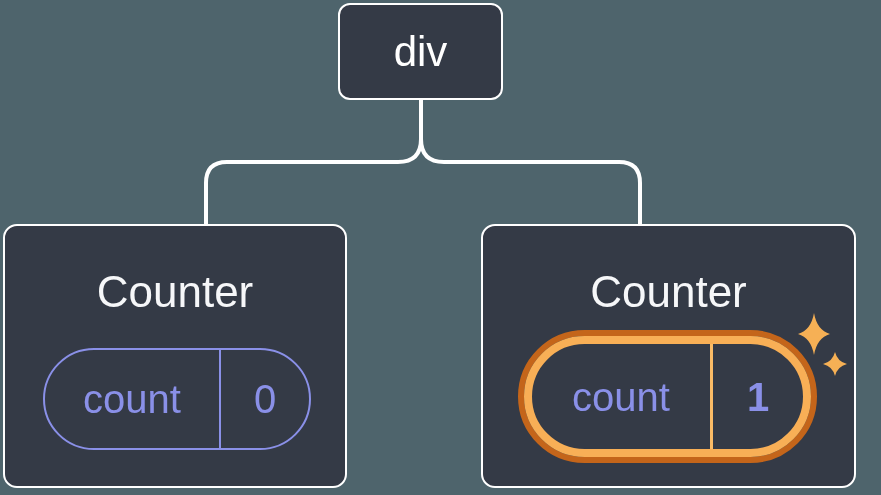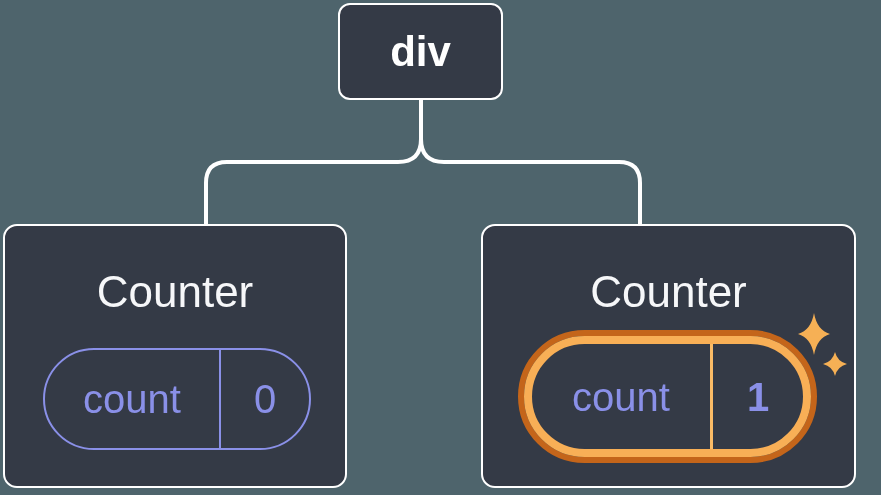--- a/index.html
+++ b/index.html
@@ -14,21 +14,21 @@
   .node{
     position:absolute;
     background:var(--card-bg,#343A46);
     border:2.5px solid var(--line-white,#fff);
     box-sizing:border-box;
   }
   .root-node{
     left:338px;top:3px;width:165px;height:97px;border-radius:12px;
     display:flex;align-items:center;justify-content:center;
   }
-  .root-label{color:var(--line-white,#fff);font-size:42px;line-height:1;font-weight:bold;}
+  .root-label{color:var(--line-white,#fff);font-size:42px;line-height:1;}
   .card{border-radius:14px;top:224px;height:264px;}
   .card-left{left:3px;width:344px;}
   .card-right{left:481px;width:375px;}
   .card-title{
     position:absolute;top:42px;left:0;right:0;text-align:center;
     color:var(--text-white,#F6F7F9);font-size:44px;line-height:1.1;
   }
   .pill{
     position:absolute;left:38px;top:122px;width:268px;height:102px;
     border:2px solid var(--accent-purple,#8A90E8);border-radius:999px;

